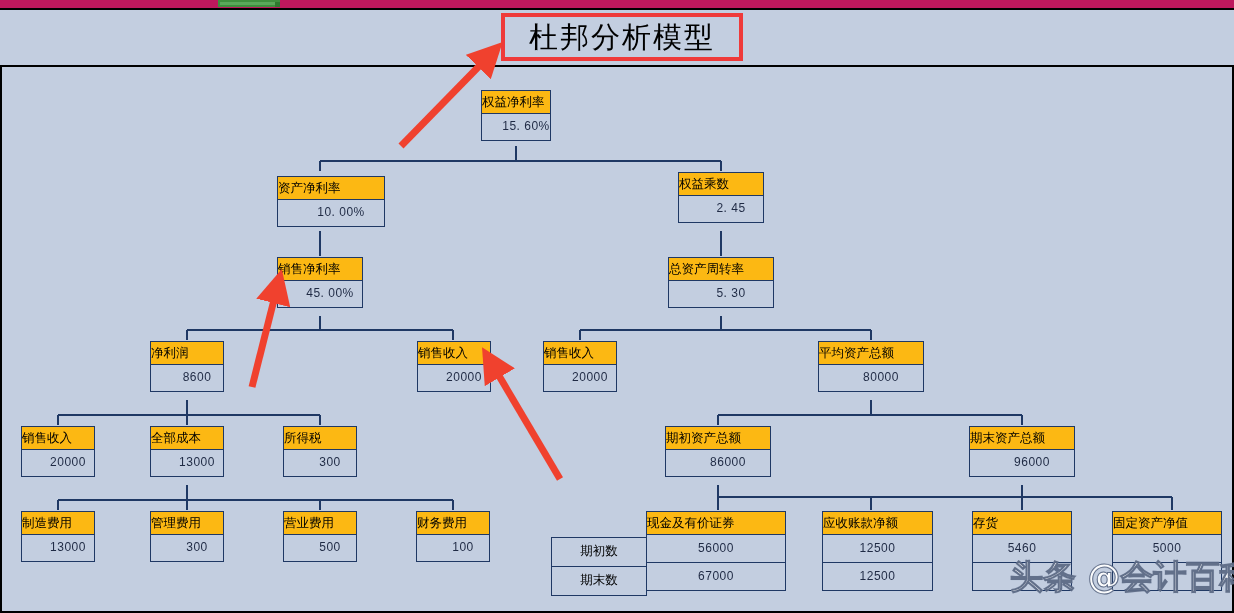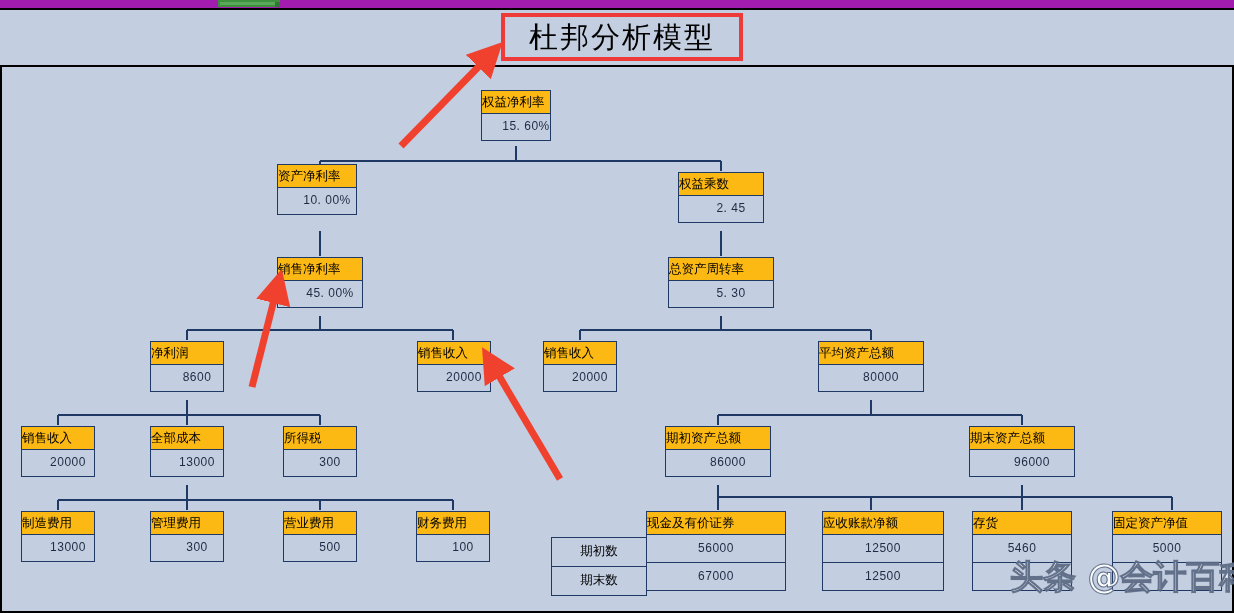--- a/index.html
+++ b/index.html
@@ -1,17 +1,17 @@
 <!DOCTYPE html>
 <html><head>
 <meta charset="utf-8">
 <style>
   html,body{margin:0;padding:0;background:#fff;}
   body{font-family:"Liberation Sans","DejaVu Sans",sans-serif;}
-  #root{position:relative;width:1234px;height:613px;overflow:hidden;background:#a21caf;}
+  #root{position:relative;width:1234px;height:613px;overflow:hidden;background:#be185d;}
 
   .sel-green{position:absolute;left:218px;top:0px;width:62px;height:7px;
              background:#5aa85a;border:2px solid #3e8f3e;box-sizing:border-box;}
   .sel-green .handle{position:absolute;right:-2px;bottom:-2px;width:5px;height:5px;background:#2f7a2f;}
 
   .sheet-band{position:absolute;left:0px;top:8px;width:1234px;height:59px;
               background:#c3cee0;border-top:2px solid #000;border-bottom:2px solid #000;box-sizing:border-box;}
   .sheet-body{position:absolute;left:0px;top:67px;width:1234px;height:546px;
               background:#c3cee0;border-left:2px solid #000;border-right:2px solid #000;
               border-bottom:2px solid #000;box-sizing:border-box;}
@@ -88,21 +88,21 @@
 
       <path d="M718,485 L718,497 M1022,485 L1022,497 M718,497 L1172,497 M718,497 L718,510 M871,497 L871,510 M1022,497 L1022,510 M1172,497 L1172,510"></path>
     </g>
   </svg>
 
   <div class="node" style="left:481px;top:90px;width:70px;">
     <div class="hd">权益净利率</div>
     <div class="vl">15. 60%</div>
   </div>
 
-  <div class="node" style="left:277px;top:164px;width:80px;">
+  <div class="node" style="left:277px;top:176px;width:108px;">
     <div class="hd">资产净利率</div>
     <div class="vl">10. 00%</div>
   </div>
   <div class="node" style="left:678px;top:172px;width:86px;">
     <div class="hd">权益乘数</div>
     <div class="vl">2. 45</div>
   </div>
 
   <div class="node" style="left:277px;top:257px;width:86px;">
     <div class="hd">销售净利率</div>
@@ -171,21 +171,21 @@
   <div class="rowlabels" style="left:527px;top:537px;width:120px;">
     <div class="rl">期初数</div>
     <div class="rl">期末数</div>
   </div>
 
   <div class="node" style="left:646px;top:511px;width:140px;">
     <div class="hd">现金及有价证券</div>
     <div class="vl2">56000</div>
     <div class="vl2">67000</div>
   </div>
-  <div class="node" style="left:822px;top:511px;width:122px;">
+  <div class="node" style="left:822px;top:511px;width:111px;">
     <div class="hd">应收账款净额</div>
     <div class="vl2">12500</div>
     <div class="vl2">12500</div>
   </div>
   <div class="node" style="left:972px;top:511px;width:100px;">
     <div class="hd">存货</div>
     <div class="vl2">5460</div>
     <div class="vl2"></div>
   </div>
   <div class="node" style="left:1112px;top:511px;width:110px;">

